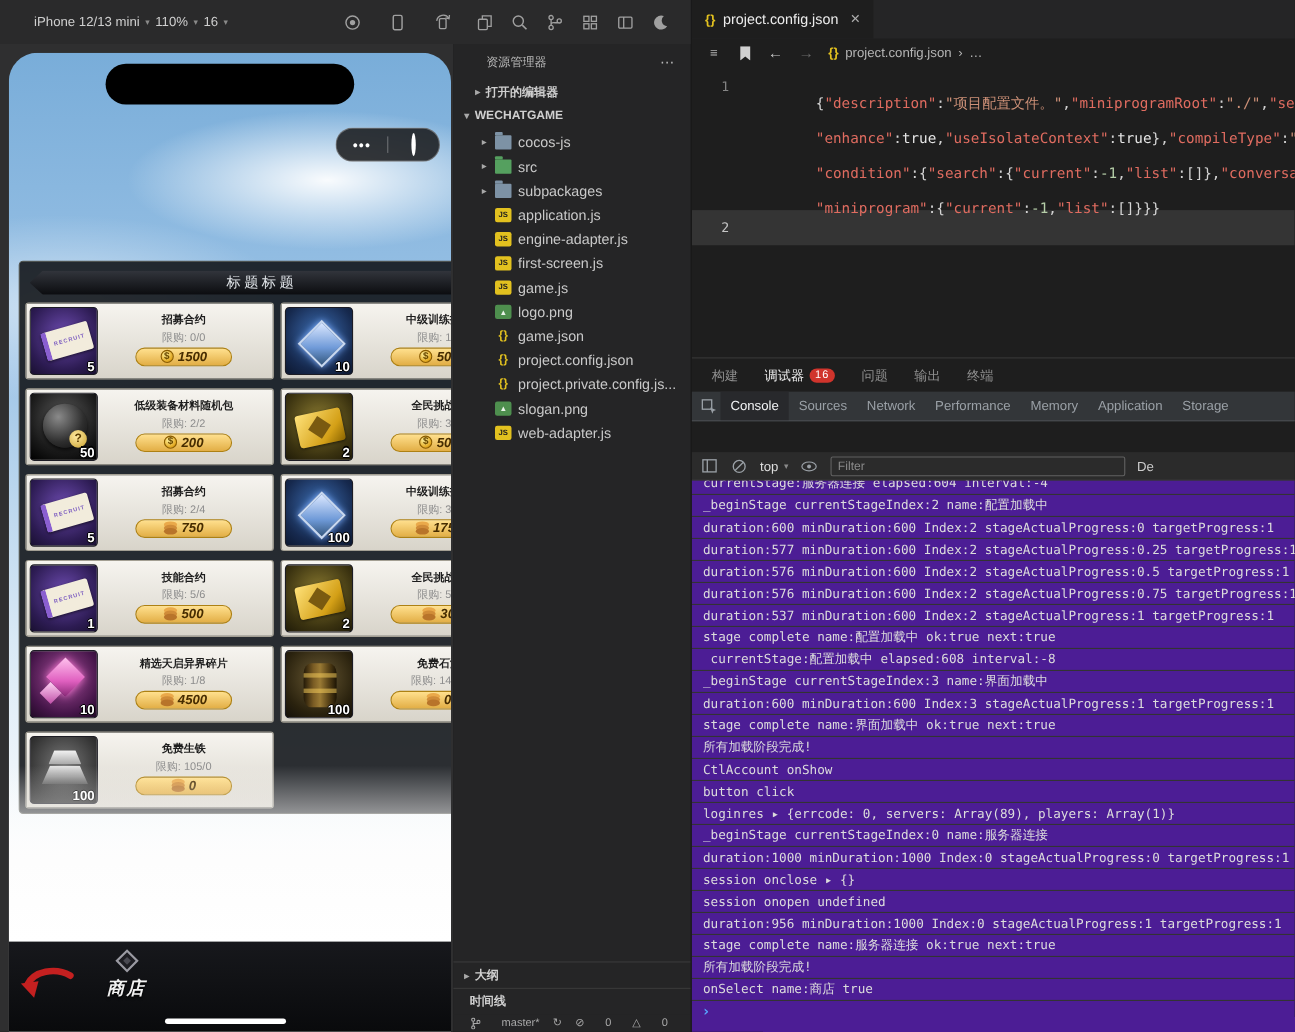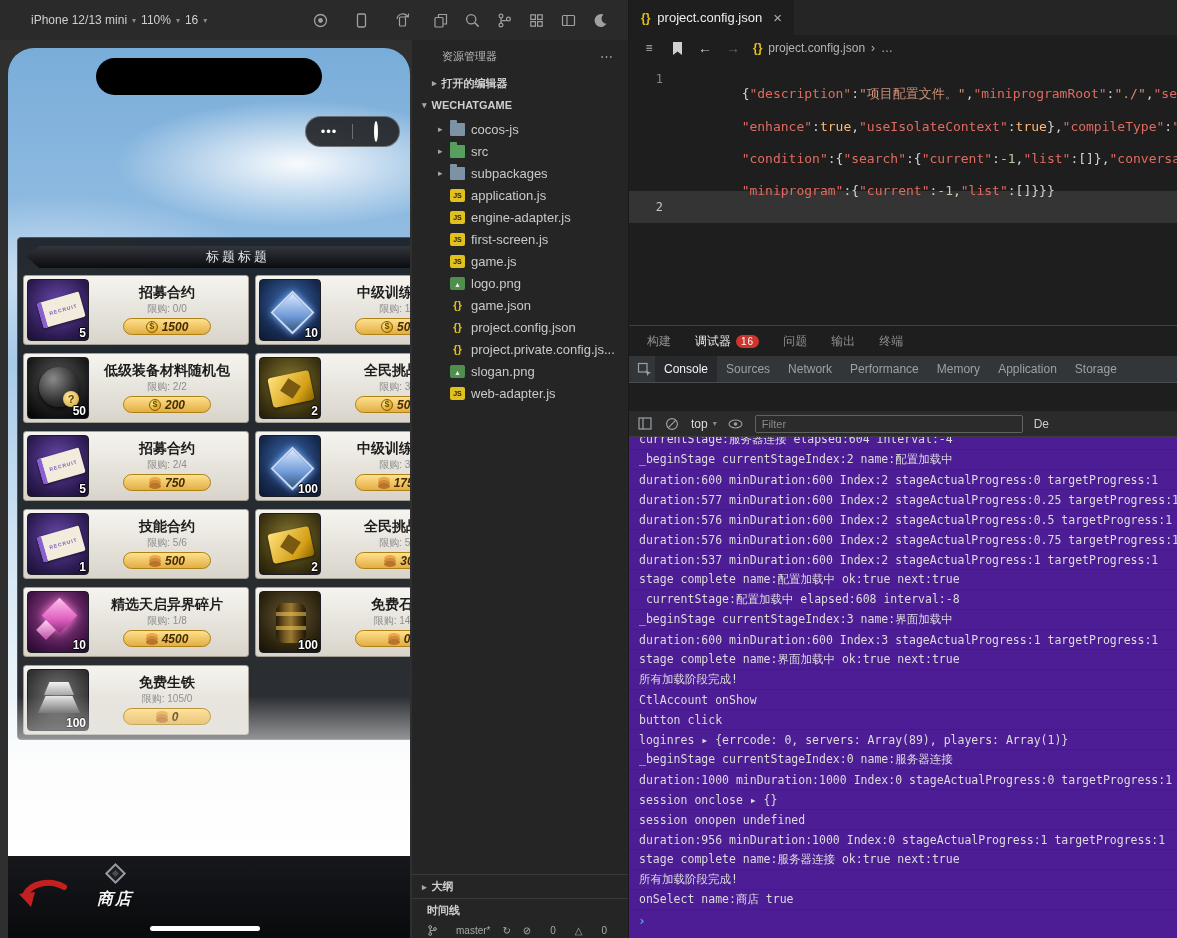--- a/index.html
+++ b/index.html
@@ -87,21 +87,21 @@
   .v-iron { background:radial-gradient(circle at 50% 40%, #787878 0%, #333 70%, #191919 100%); }
   .v-iron::before { left:10px; top:26px; width:42px; height:17px;
                     background:linear-gradient(180deg,#e8e8e8,#9a9a9a 60%,#5a5a5a);
                     clip-path:polygon(18% 0, 82% 0, 100% 100%, 0 100%); }
   .v-iron::after { left:16px; top:12px; width:30px; height:13px;
                    background:linear-gradient(180deg,#f4f4f4,#a8a8a8);
                    clip-path:polygon(18% 0, 82% 0, 100% 100%, 0 100%); }
   .count { position:absolute; right:3px; bottom:1px; color:#fff; font-size:12px; font-weight:bold;
            text-shadow:-1px 0 #000,1px 0 #000,0 -1px #000,0 1px #000; }
   .card-body { flex:1; display:flex; flex-direction:column; align-items:center; justify-content:center; gap:2px; }
-  .item-name { font-size:14px; font-weight:bold; color:#1d1d1d; text-align:center; line-height:1.08; padding:0 2px; }
+  .item-name { font-size:10px; font-weight:bold; color:#1d1d1d; text-align:center; line-height:1.08; padding:0 2px; }
   .item-limit { font-size:10px; color:#8d8d8d; }
   .price-pill { min-width:88px; height:17px; background:linear-gradient(180deg,#ffe08e,#e2ae45);
                 border:1px solid #ad8114; border-radius:9px; display:flex; align-items:center;
                 justify-content:center; gap:4px; padding:0 8px; cursor:pointer; }
   .price { font-size:12px; font-weight:bold; font-style:italic; color:#462c00; }
   .coin { display:inline-block; position:relative; }
   .coin.v-gold { width:12px; height:12px; border-radius:50%;
                  background:radial-gradient(circle at 35% 30%, #fff3a0, #e3a81f 70%, #9a6a00);
                  border:1px solid #8a5c00; }
   .coin.v-gold::after { content:"$"; position:absolute; left:0; right:0; top:-1px; text-align:center;
@@ -174,21 +174,21 @@
   .nav-fwd { color:#6a6a6a; font-size:14px; }
   .bc-file { display:flex; align-items:center; gap:6px; }
   .code { height:264px; overflow:hidden; font-family:"DejaVu Sans Mono", monospace; font-size:13px;
           padding-top:2px; }
   .code-row { display:flex; height:32px; align-items:center; }
   .code-row.v-active { background:#343434; }
   .gutter { width:34px; text-align:right; color:#858585; font-size:12px; flex:none; }
   .code-row.v-active .gutter { color:#c6c6c6; }
   .code-text { margin-left:16px; white-space:pre; }
   .v-p { color:#d4d4d4; } .v-k { color:#e06c60; } .v-s { color:#ce9178; }
-  .v-b { color:#fdba74; } .v-n { color:#b5cea8; }
+  .v-b { color:#e5e5e5; } .v-n { color:#b5cea8; }
 
   
   .debug { position:absolute; left:0; right:0; top:325px; bottom:0; border-top:1px solid #3f3f3f;
            display:flex; flex-direction:column; }
   .dbg-tabs { height:30px; background:#1e1e1e; display:flex; align-items:center; gap:24px;
               padding-left:18px; font-size:12px; color:#8f8f8f; }
   .dbg-tab { display:flex; align-items:center; cursor:pointer; }
   .dbg-tab.v-active { color:#ececec; }
   .badge { background:#d0342c; color:#fff; border-radius:9px; font-size:10px; padding:1px 5px;
            margin-left:5px; letter-spacing:1px; }

